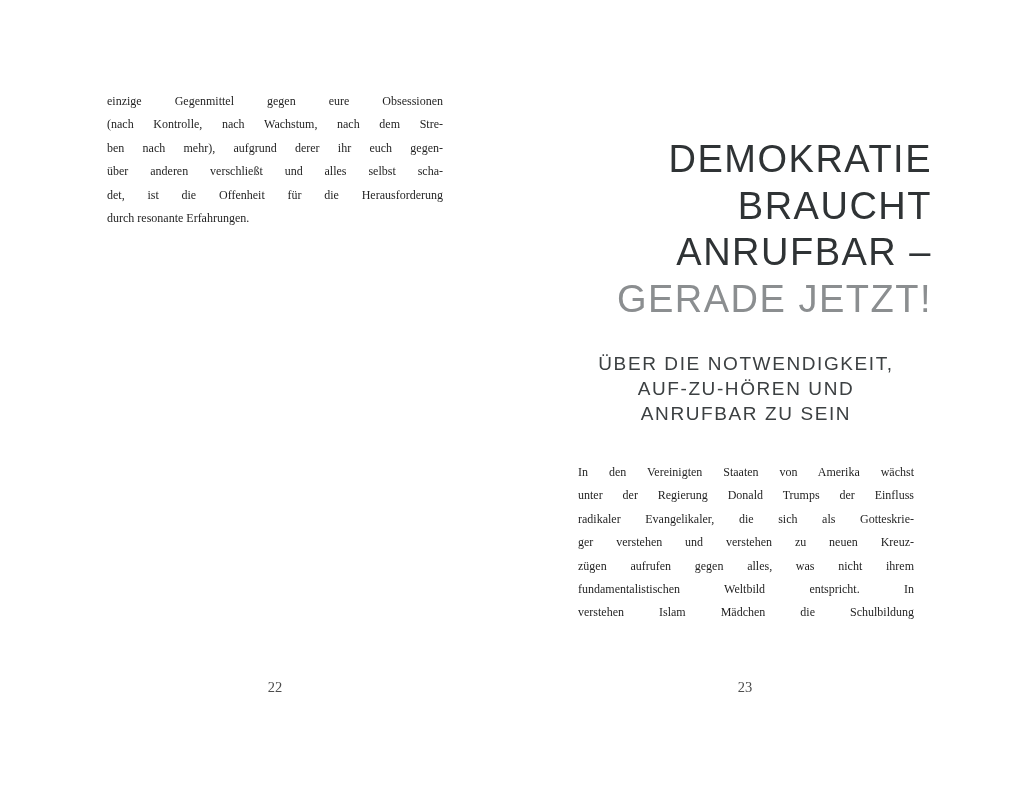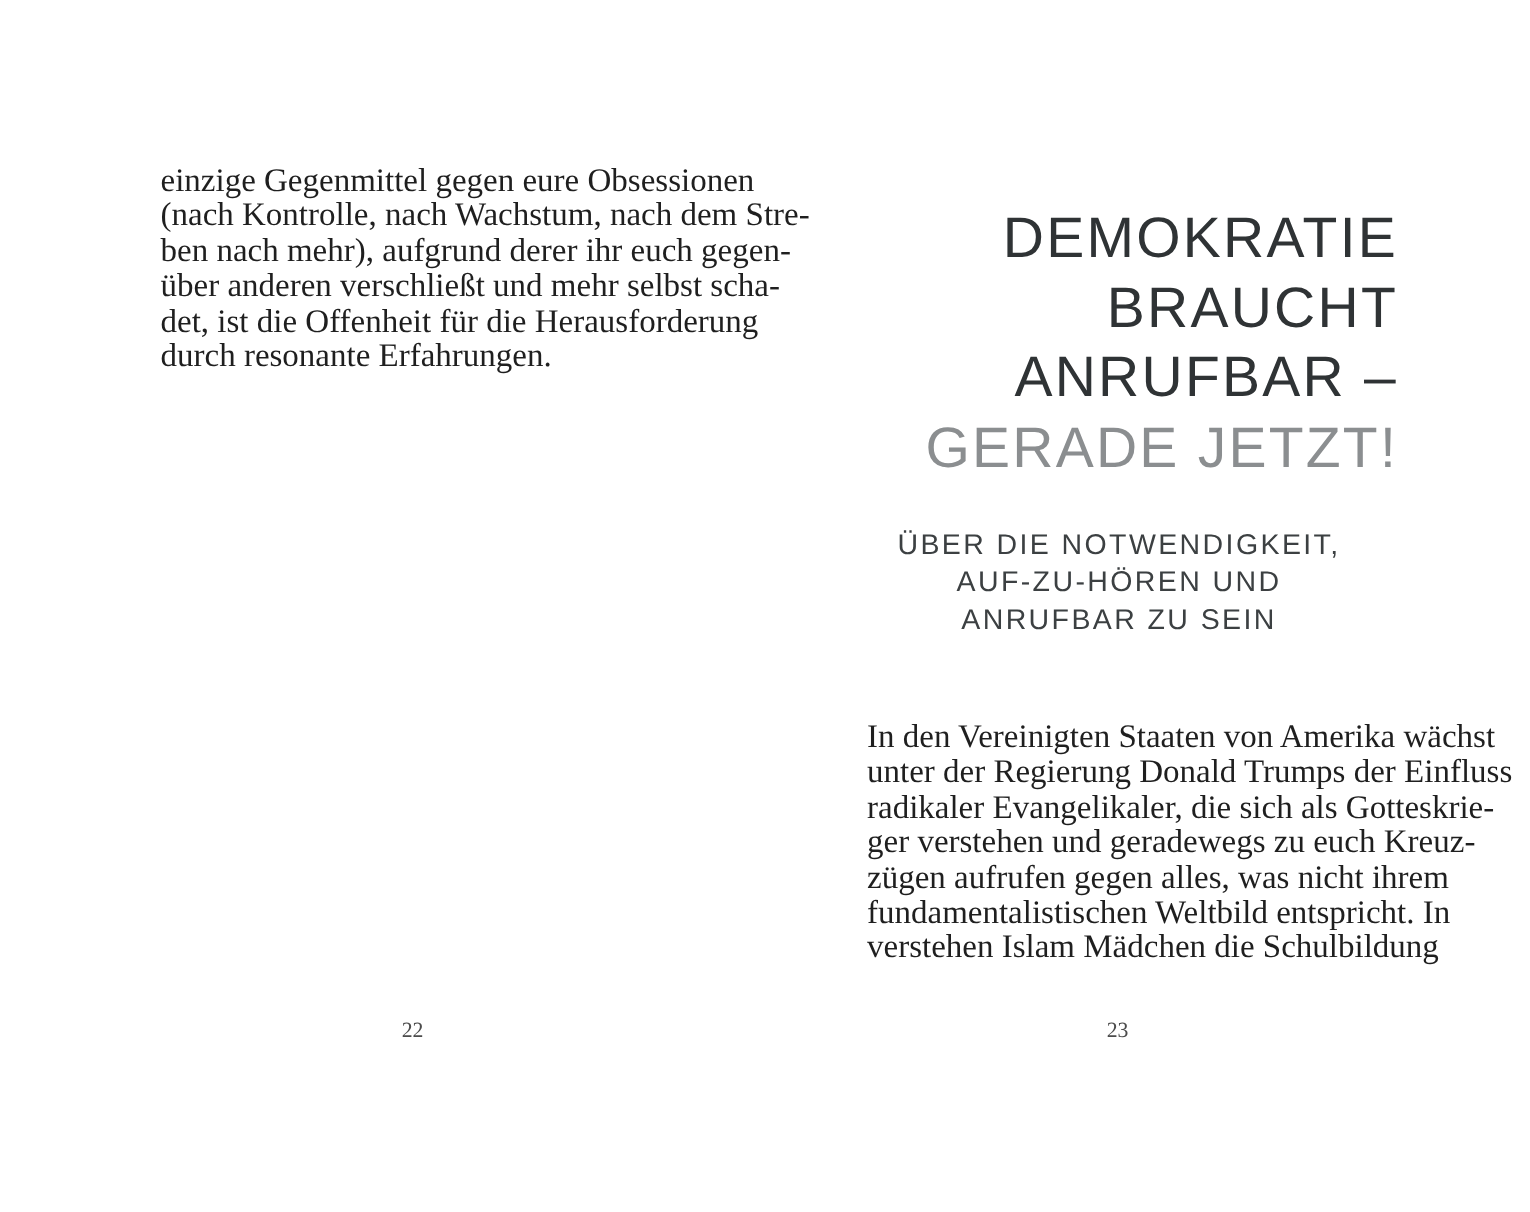--- a/index.html
+++ b/index.html
@@ -13,23 +13,22 @@
     height: 808px;
     background: var(--background, #ffffff);
     overflow: hidden;
     font-family: "Liberation Serif", serif;
   }
   
   .paragraph {
     position: absolute;
     width: 336px;
     color: var(--body, #1f1f1f);
-    font-size: 22px;
+    font-size: 12px;
     line-height: 23.4px;
-    margin-top: 18px;
   }
   .paragraph .line {
     text-align: justify;
     text-align-last: justify;
     white-space: nowrap;
     overflow: visible;
   }
   .paragraph .line.last {
     text-align-last: left;
   }
@@ -81,21 +80,21 @@
 </style>
 </head>
 <body>
 
 <div id="spread">
 
   <div id="left-paragraph" class="paragraph">
     <div class="line">einzige Gegenmittel gegen eure Obsessionen</div>
     <div class="line">(nach Kontrolle, nach Wachstum, nach dem Stre-</div>
     <div class="line">ben nach mehr), aufgrund derer ihr euch gegen-</div>
-    <div class="line">über anderen verschließt und mehr selbst scha-</div>
+    <div class="line">über anderen verschließt und alles selbst scha-</div>
     <div class="line">det, ist die Offenheit für die Herausforderung</div>
     <div class="line last">durch resonante Erfahrungen.</div>
   </div>
 
   <div id="page-number-left" class="page-number">22</div>
 
   <div id="chapter-title">
     <div class="title-line">DEMOKRATIE</div>
     <div class="title-line">BRAUCHT</div>
     <div class="title-line">ANRUFBAR –</div>
@@ -105,21 +104,21 @@
   <div id="chapter-subtitle">
     <div class="subtitle-line">ÜBER DIE NOTWENDIGKEIT,</div>
     <div class="subtitle-line">AUF-ZU-HÖREN UND</div>
     <div class="subtitle-line">ANRUFBAR ZU SEIN</div>
   </div>
 
   <div id="right-paragraph" class="paragraph">
     <div class="line">In den Vereinigten Staaten von Amerika wächst</div>
     <div class="line">unter der Regierung Donald Trumps der Einfluss</div>
     <div class="line">radikaler Evangelikaler, die sich als Gotteskrie-</div>
-    <div class="line">ger verstehen und geradewegs zu euch Kreuz-</div>
+    <div class="line">ger verstehen und verstehen zu neuen Kreuz-</div>
     <div class="line">zügen aufrufen gegen alles, was nicht ihrem</div>
     <div class="line">fundamentalistischen Weltbild entspricht. In</div>
     <div class="line">verstehen Islam Mädchen die Schulbildung</div>
   </div>
 
   <div id="page-number-right" class="page-number">23</div>
 
 </div>
 
 </body></html>

